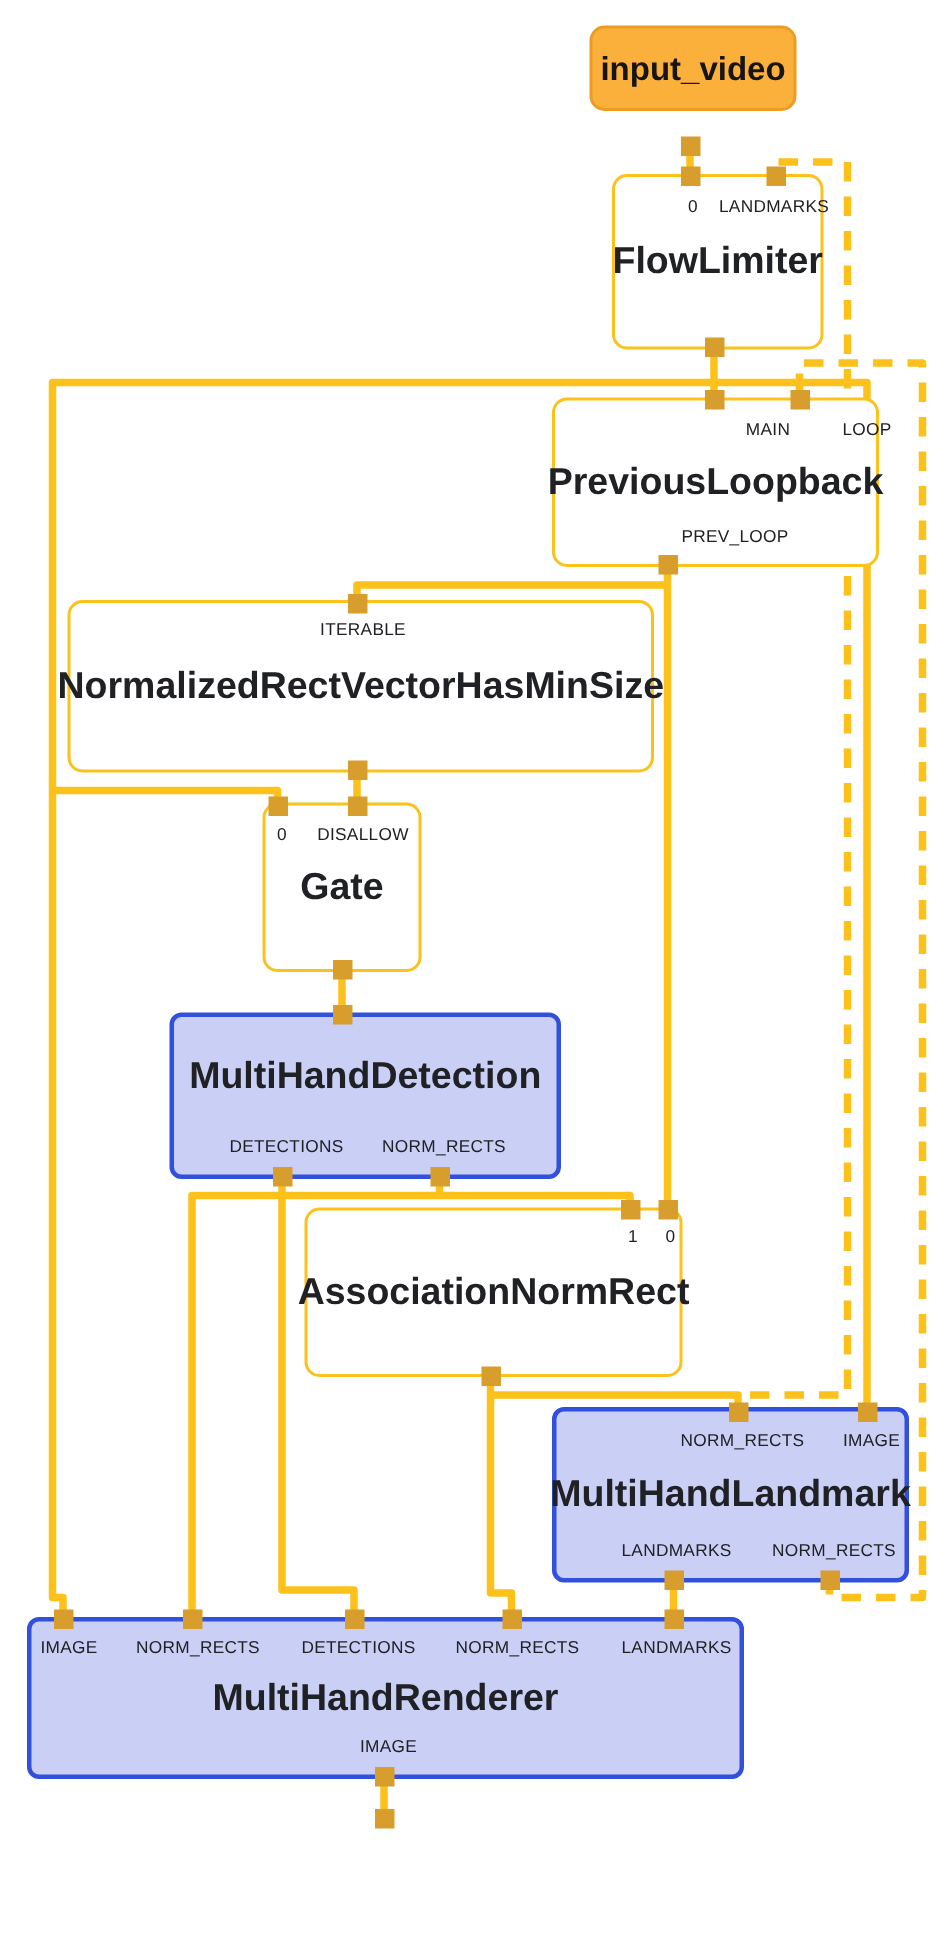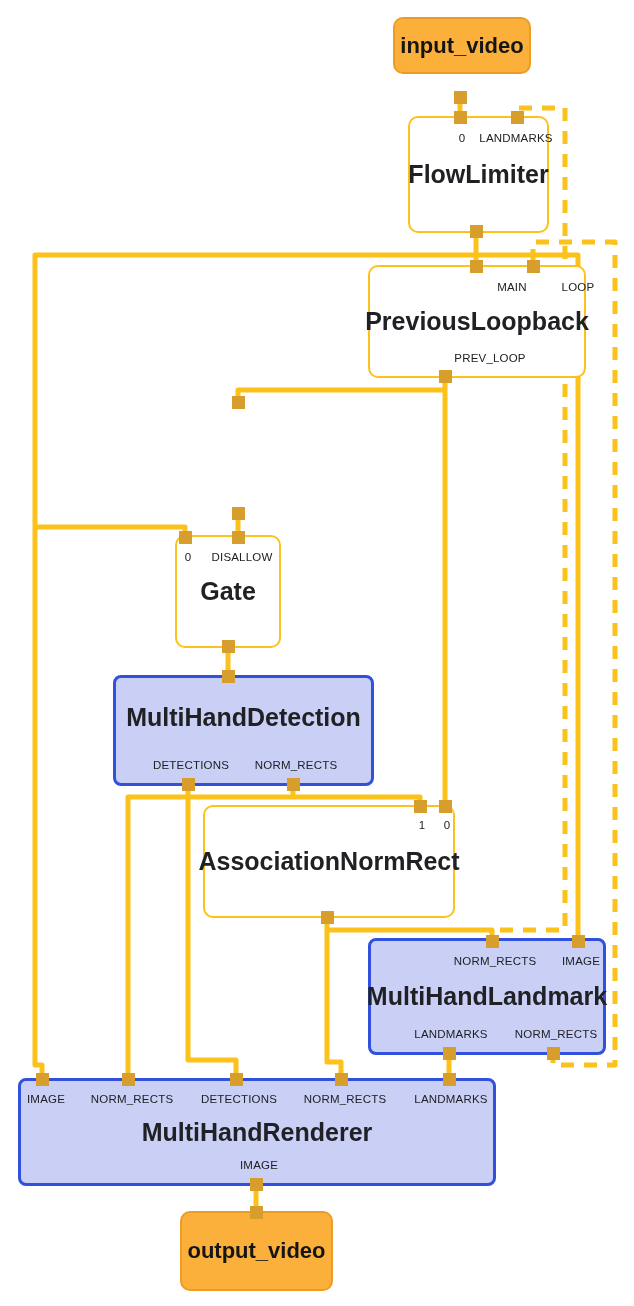--- a/index.html
+++ b/index.html
@@ -62,20 +62,24 @@
     <span class="title">FlowLimiter</span>
   </div>
 
   <div class="node calc" style="left:338px;top:265px;width:218px;height:113px;margin-left:30px;">
     <span class="plabel ptop" style="left:142px;">MAIN</span>
     <span class="plabel ptop" style="left:196px;padding-left:24px;">LOOP</span>
     <span class="title">PreviousLoopback</span>
     <span class="plabel pbottom" style="left:120px;">PREV_LOOP</span>
   </div>
 
+  <div class="node calc" style="left:45px;top:400px;width:391px;height:115px;">
+    <span class="plabel ptop" style="left:195px;top:12px;">ITERABLE</span>
+    <span class="title">NormalizedRectVectorHasMinSize</span>
+  </div>
 
   <div class="node calc" style="left:175px;top:535px;width:106px;height:113px;">
     <span class="plabel ptop" style="left:11px;">0</span>
     <span class="plabel ptop" style="left:65px;">DISALLOW</span>
     <span class="title">Gate</span>
   </div>
 
   <div class="node sub" style="left:113px;top:675px;width:261px;height:111px;padding-bottom:26px;">
     <span class="title">MultiHandDetection</span>
     <span class="plabel pbottom" style="left:75px;">DETECTIONS</span>
@@ -99,23 +103,20 @@
   <div class="node sub" style="left:18px;top:1078px;width:478px;height:108px;">
     <span class="plabel ptop" style="left:25px;top:12px;">IMAGE</span>
     <span class="plabel ptop" style="left:111px;top:12px;">NORM_RECTS</span>
     <span class="plabel ptop" style="left:218px;top:12px;">DETECTIONS</span>
     <span class="plabel ptop" style="left:324px;top:12px;">NORM_RECTS</span>
     <span class="plabel ptop" style="left:430px;top:12px;">LANDMARKS</span>
     <span class="title">MultiHandRenderer</span>
     <span class="plabel pbottom" style="left:238px;">IMAGE</span>
   </div>
 
-  <div class="node io" style="left:180px;top:1211px;width:153px;height:80px;">
-    <span class="title">output_video</span>
-  </div>
 
   <svg class="layer" width="634" height="1306">
     <g>
       <rect class="pm" x="454" y="91" width="13" height="13"></rect>
       <rect class="pm" x="454" y="111" width="13" height="13"></rect>
       <rect class="pm" x="511" y="111" width="13" height="13"></rect>
       <rect class="pm" x="470" y="225" width="13" height="13"></rect>
       <rect class="pm" x="470" y="260" width="13" height="13"></rect>
       <rect class="pm" x="527" y="260" width="13" height="13"></rect>
       <rect class="pm" x="439" y="370" width="13" height="13"></rect>

